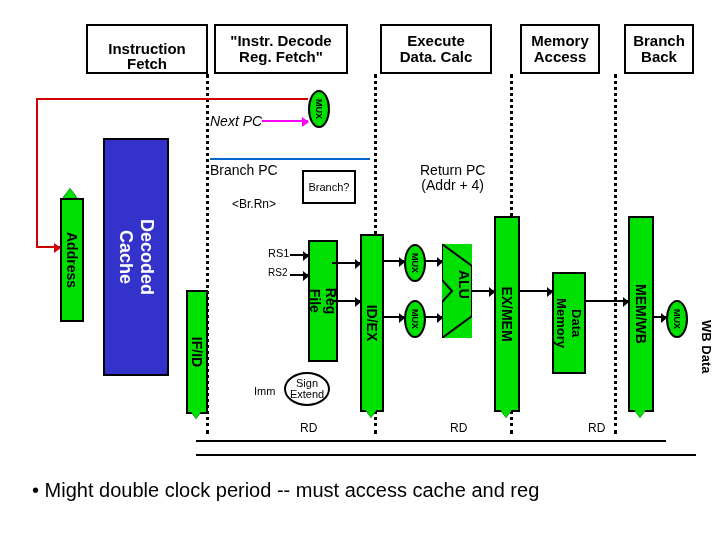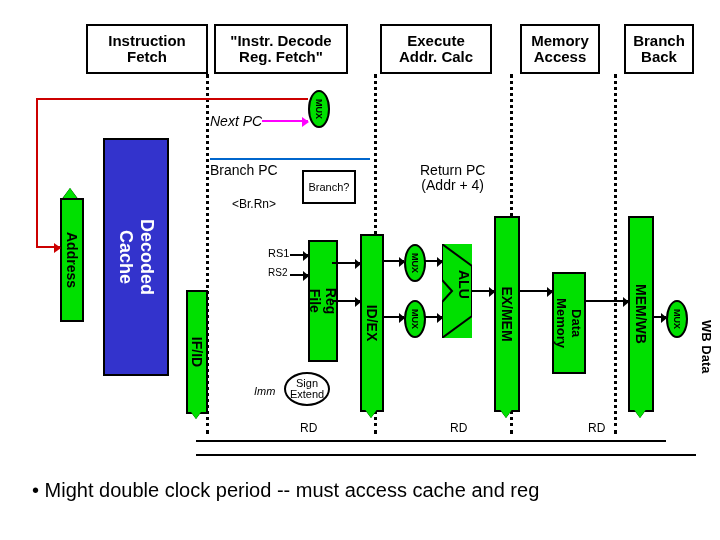--- a/index.html
+++ b/index.html
@@ -23,31 +23,31 @@
   .tri-down::before { content:""; position:absolute; left:-9px; top:-12px; width:0;height:0; border-left:9px solid transparent; border-right:9px solid transparent; border-top:12px solid #000; z-index:-1;}
   .tri-up { width:0; height:0; border-left:7px solid transparent; border-right:7px solid transparent; border-bottom:10px solid #00e000; position:absolute; }
   .tri-up::before { content:""; position:absolute; left:-9px; top:0px; width:0;height:0; border-left:9px solid transparent; border-right:9px solid transparent; border-bottom:12px solid #000; z-index:-1;}
   .notes { position: absolute; left: 32px; top: 478px; font-size: 20px; line-height: 1.2; }
   .notes div::before { content: "• "; }
   .wbdata { position:absolute; right:6px; top:320px; font-size:13px; }
 </style>
 </head>
 <body>
 
-<div class="stage-header" style="left:86px; width:118px;">
+<div class="stage-header" style="left:86px; width:118px;align-items:flex-end;">
     <span style="white-space:pre-line">Instruction
 Fetch</span>
   </div>
 <div class="stage-header" style="left:214px; width:130px;">
     <span style="white-space:pre-line">"Instr. Decode
 Reg. Fetch"</span>
   </div>
 <div class="stage-header" style="left:380px; width:108px;">
     <span style="white-space:pre-line">Execute
-Addr. Calc</span>
+Data. Calc</span>
   </div>
 <div class="stage-header" style="left:520px; width:76px;">
     <span style="white-space:pre-line">Memory
 Access</span>
   </div>
 <div class="stage-header" style="left:624px; width:66px;">
     <span style="white-space:pre-line">Branch
 Back</span>
   </div>
 
@@ -103,21 +103,21 @@
 </div>
 <div class="label" style="left:268px; top:248px; font-size:11px;">RS1</div>
 <div class="label" style="left:268px; top:268px; font-size:10px;">RS2</div>
 <div class="arrow-h" style="left:290px; top:254px; width:18px; border-color:#000;">
     <div class="arrow-head-r" style="border-left:6px solid #000;"></div>
   </div>
 <div class="arrow-h" style="left:290px; top:274px; width:18px; border-color:#000;">
     <div class="arrow-head-r" style="border-left:6px solid #000;"></div>
   </div>
 
-<div class="label" style="left:254px; top:386px; font-size:11px;font-style:italic;">Imm</div>
+<div class="label" style="left:254px; top:386px; font-size:11px;">Imm</div>
 <div class="smallbox" style="left:284px; top:372px; width:42px; height:30px; border-radius:50%;">
     <span style="white-space:pre-line">Sign
 Extend</span>
   </div>
 
 <div class="pipe-reg" style="left:360px; top:234px; width:20px; height:174px;">
   <div class="vtext pipe-label" style="position:absolute; left:50%; top:50%; transform:translate(-50%,-50%);">ID/EX</div>
 </div>
 <div class="tri-down" style="left:364px; top:408px;"></div>
 

